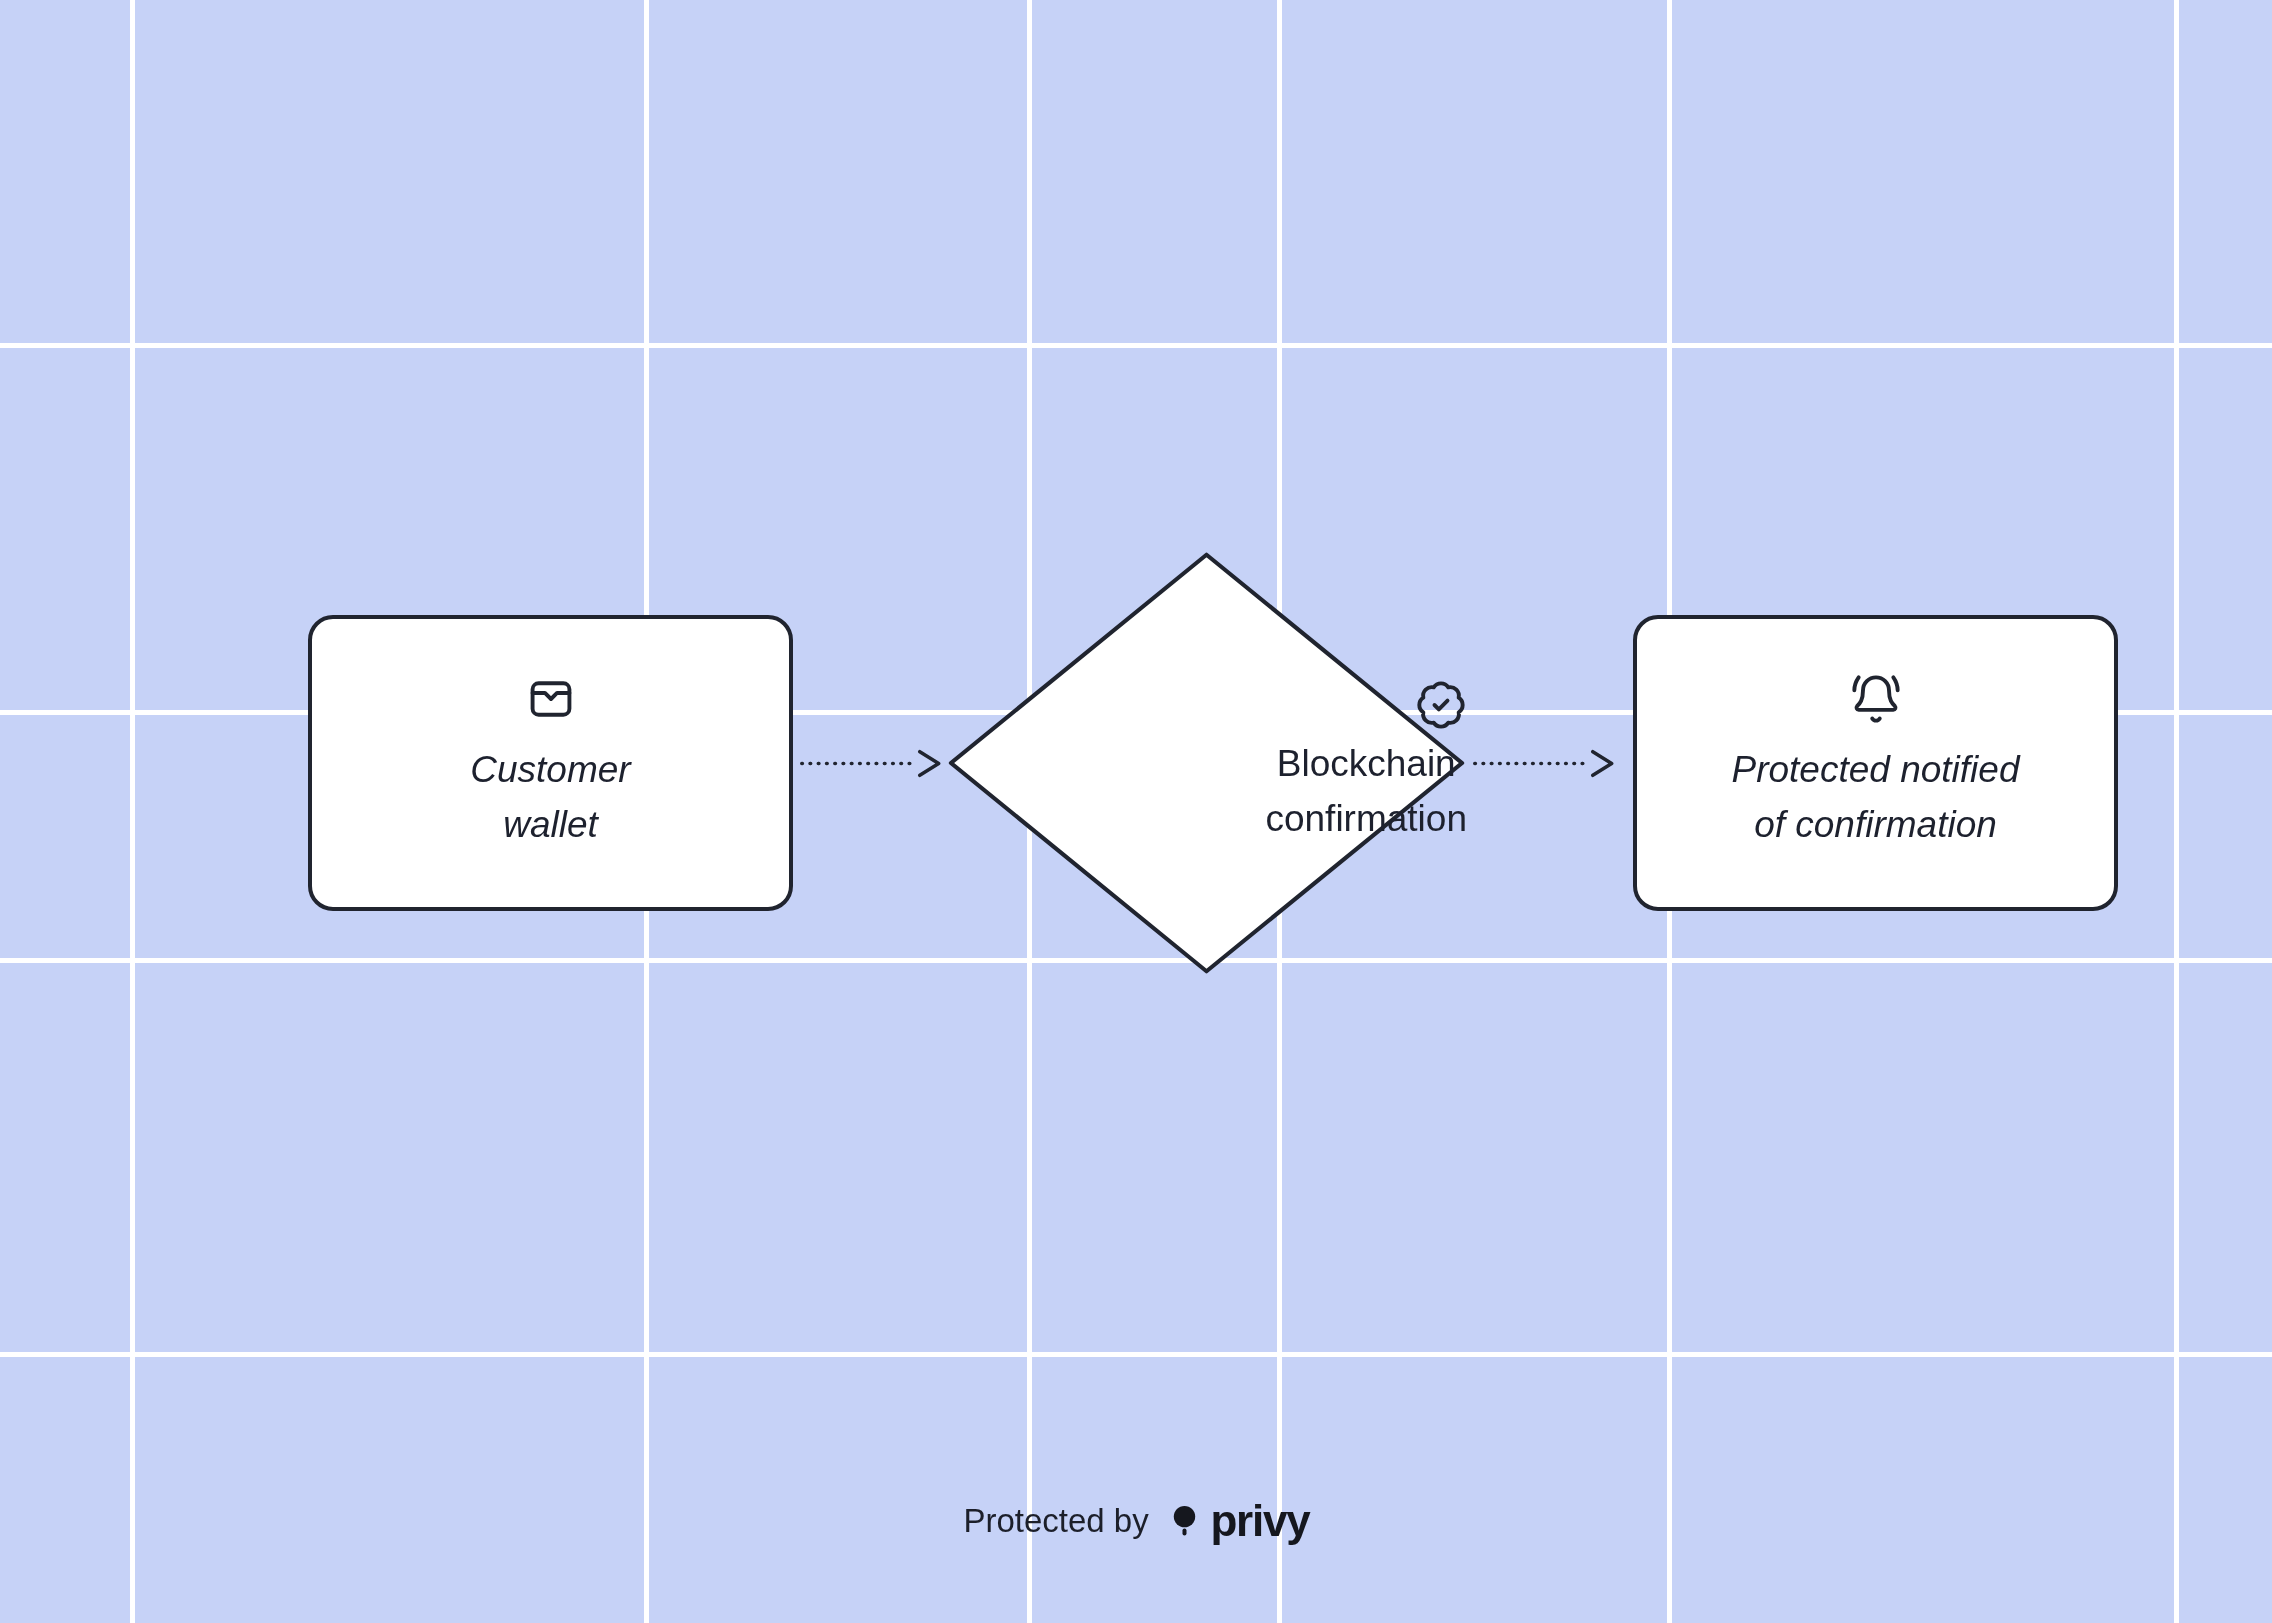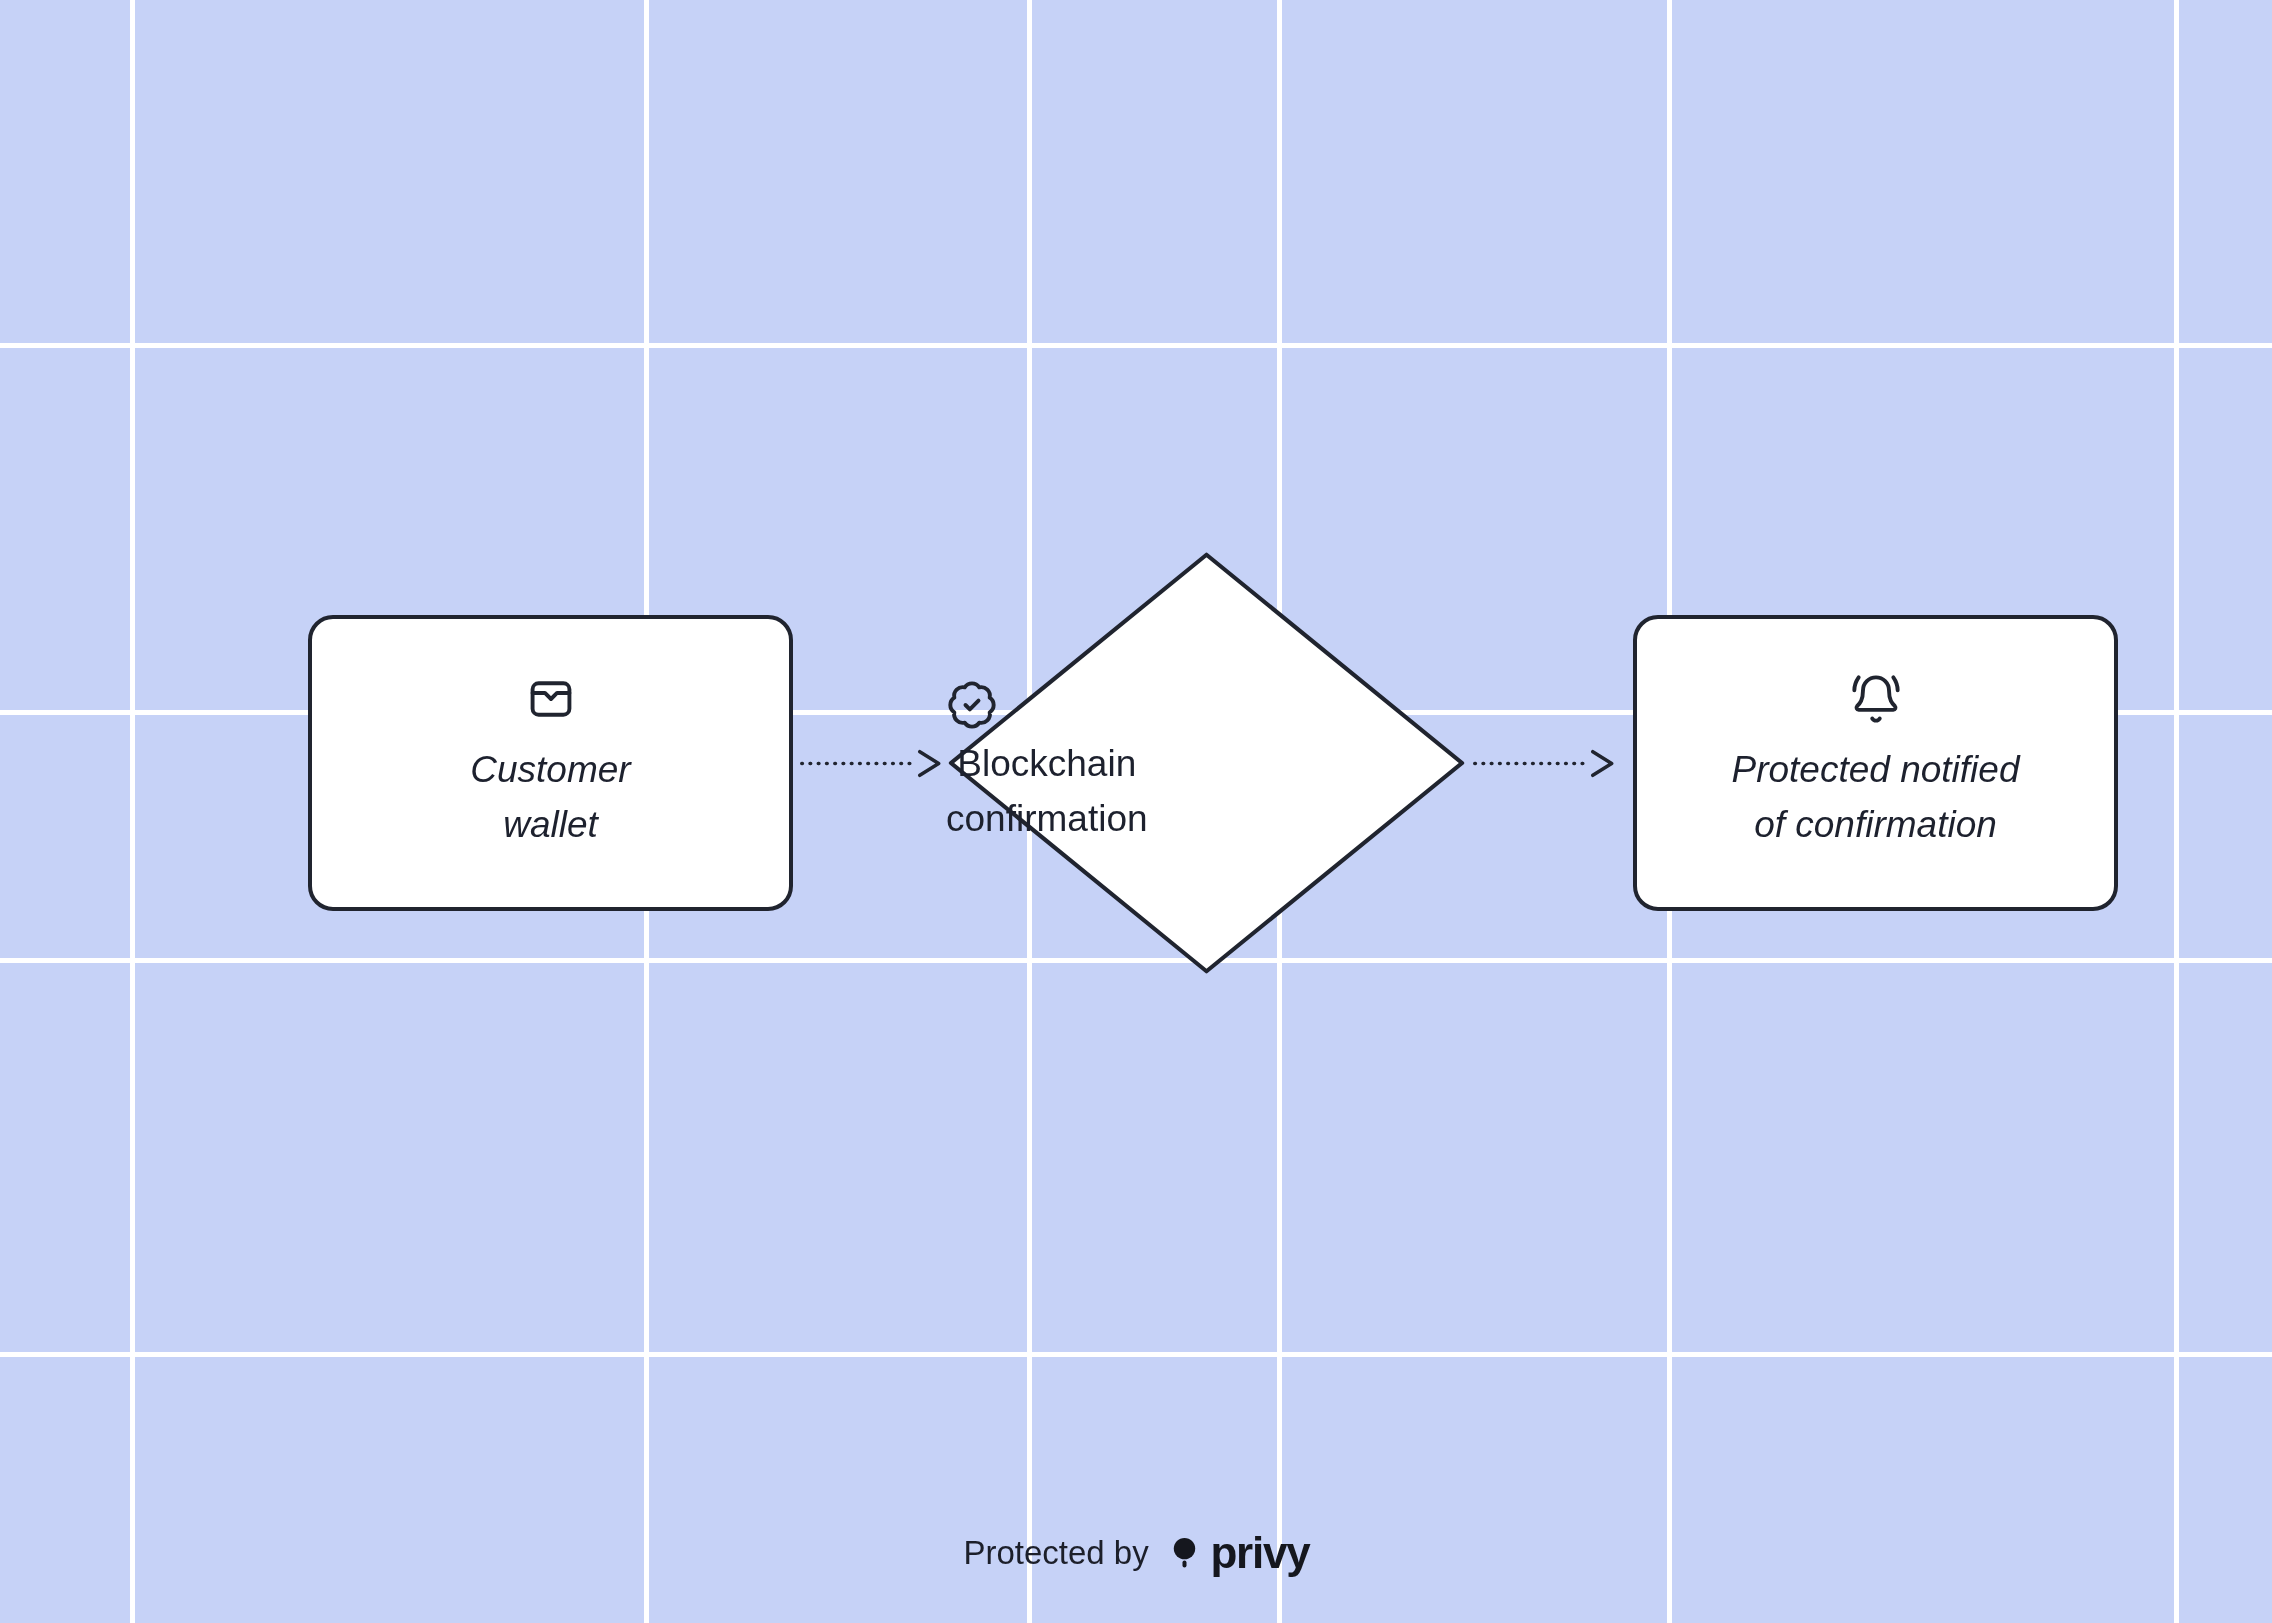--- a/index.html
+++ b/index.html
@@ -71,21 +71,21 @@
     fill: #ffffff;
     stroke: #20242f;
     stroke-width: 7;
     stroke-linejoin: round;
   }
   .node-content {
     position: absolute;
     inset: 0;
     display: flex;
     flex-direction: column;
-    align-items: flex-start;
+    align-items: flex-end;
     justify-content: center;
     gap: 6px;
   }
 
   
   .connector {
     position: absolute;
     z-index: 1;
     overflow: visible;
   }
@@ -109,21 +109,20 @@
     position: absolute;
     left: 0;
     right: 0;
     top: 1491px;
     height: 59px;
     display: flex;
     align-items: center;
     justify-content: center;
     gap: 20px;
     z-index: 2;
-    margin-top: 32px;
   }
   .protected {
     font-size: 33px;
     font-weight: 500;
     color: #1c1f2a;
   }
   .brand {
     display: flex;
     align-items: center;
     gap: 10.7px;

